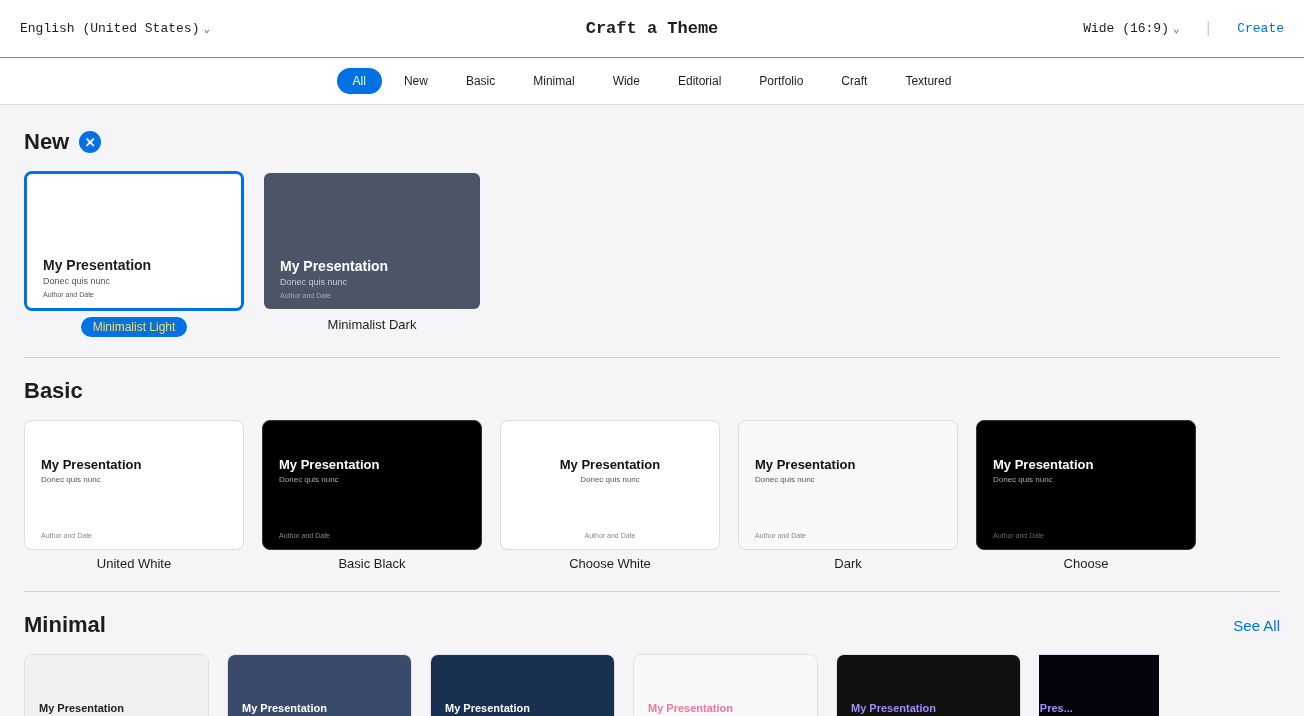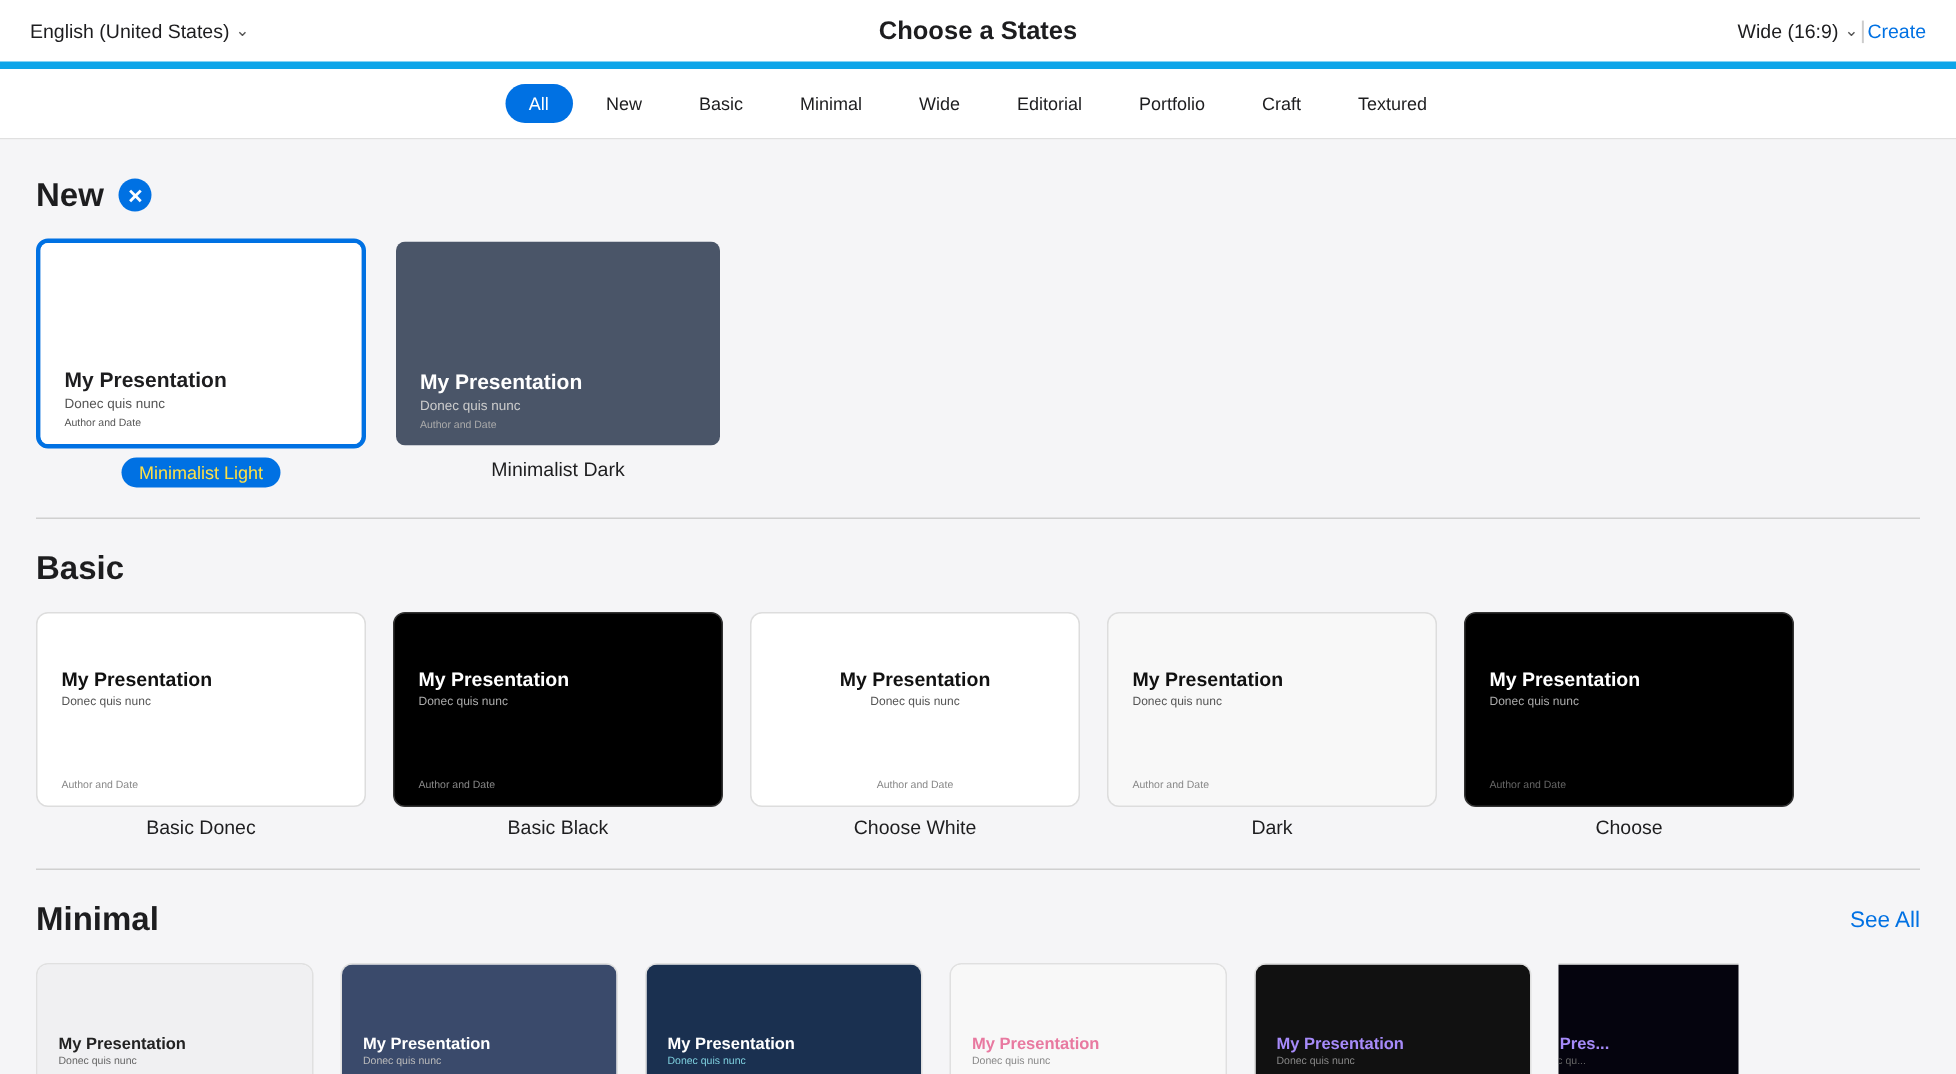--- a/index.html
+++ b/index.html
@@ -8,48 +8,49 @@
       background: #f5f5f7;
       color: #1d1d1f;
       width: 1304px;
       min-height: 716px;
       overflow-x: hidden;
     }
 
     
     .header {
       background: #fff;
-      border-bottom: 5px solid #0ea5e9;
+      border-bottom: 1px solid #0ea5e9;
       padding: 0 20px;
-      height: 46px;
+      height: 58px;
       display: flex;
       align-items: center;
       justify-content: space-between;
       position: relative;
+      font-family: Liberation Mono, monospace;
     }
     .header-left {
       display: flex;
       align-items: center;
       gap: 4px;
       font-size: 13px;
       color: #1d1d1f;
       cursor: pointer;
     }
     .header-center {
       position: absolute;
       left: 50%;
       transform: translateX(-50%);
       font-size: 17px;
       font-weight: 600;
       color: #1d1d1f;
     }
     .header-right {
       display: flex;
       align-items: center;
-      gap: 1px;
+      gap: 24px;
       font-size: 13px;
     }
     .header-right .aspect-ratio {
       display: flex;
       align-items: center;
       gap: 4px;
       cursor: pointer;
       color: #1d1d1f;
     }
     .header-right .create-btn {
@@ -308,21 +309,21 @@
     }
   </style>
 </head>
 <body>
 
 <div class="header">
   <div class="header-left">
     <span>English (United States)</span>
     <span class="chevron">⌄</span>
   </div>
-  <div class="header-center">Choose a States</div>
+  <div class="header-center">Craft a Theme</div>
   <div class="header-right">
     <div class="aspect-ratio">
       <span>Wide (16:9)</span>
       <span class="chevron">⌄</span>
     </div>
     <span class="header-divider">|</span>
     <span class="create-btn">Create</span>
   </div>
 </div>
 
@@ -384,21 +385,21 @@
       <span class="section-title">Basic</span>
     </div>
     <div class="basic-grid">
 
       <div class="basic-card">
         <div class="thumb" style="background:#fff;border:1px solid #ddd;">
           <div class="thumb-title" style="font-size:13px;font-weight:700;color:#111;">My Presentation</div>
           <div class="thumb-subtitle" style="font-size:8px;color:#555;margin-bottom:30px;">Donec quis nunc</div>
           <div class="thumb-author" style="font-size:7px;color:#888;">Author and Date</div>
         </div>
-        <span class="card-label">Basic Donec</span>
+        <span class="card-label">United White</span>
       </div>
 
       <div class="basic-card">
         <div class="thumb" style="background:#000;border:1px solid #333;">
           <div class="thumb-title" style="font-size:13px;font-weight:700;color:#fff;">My Presentation</div>
           <div class="thumb-subtitle" style="font-size:8px;color:#aaa;margin-bottom:30px;">Donec quis nunc</div>
           <div class="thumb-author" style="font-size:7px;color:#888;">Author and Date</div>
         </div>
         <span class="card-label">Basic Black</span>
       </div>

